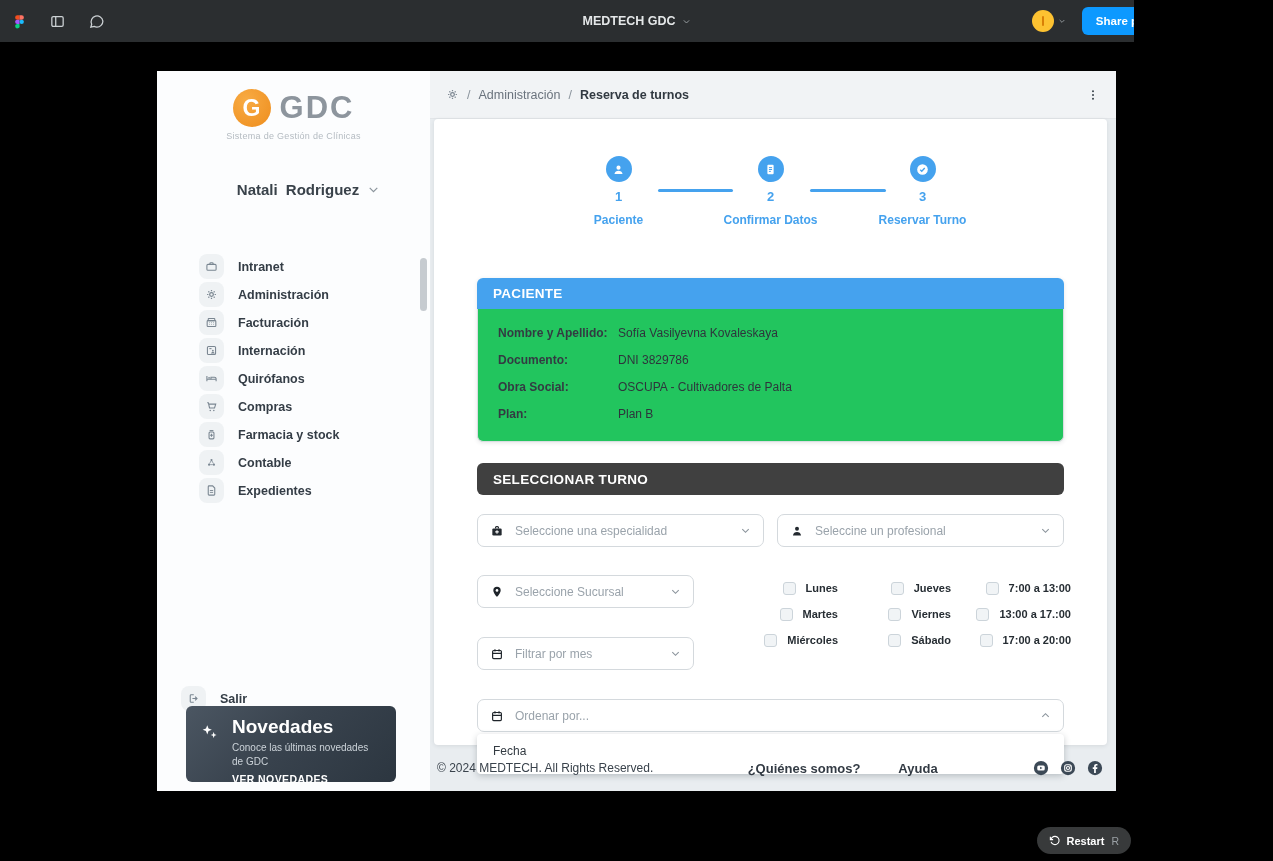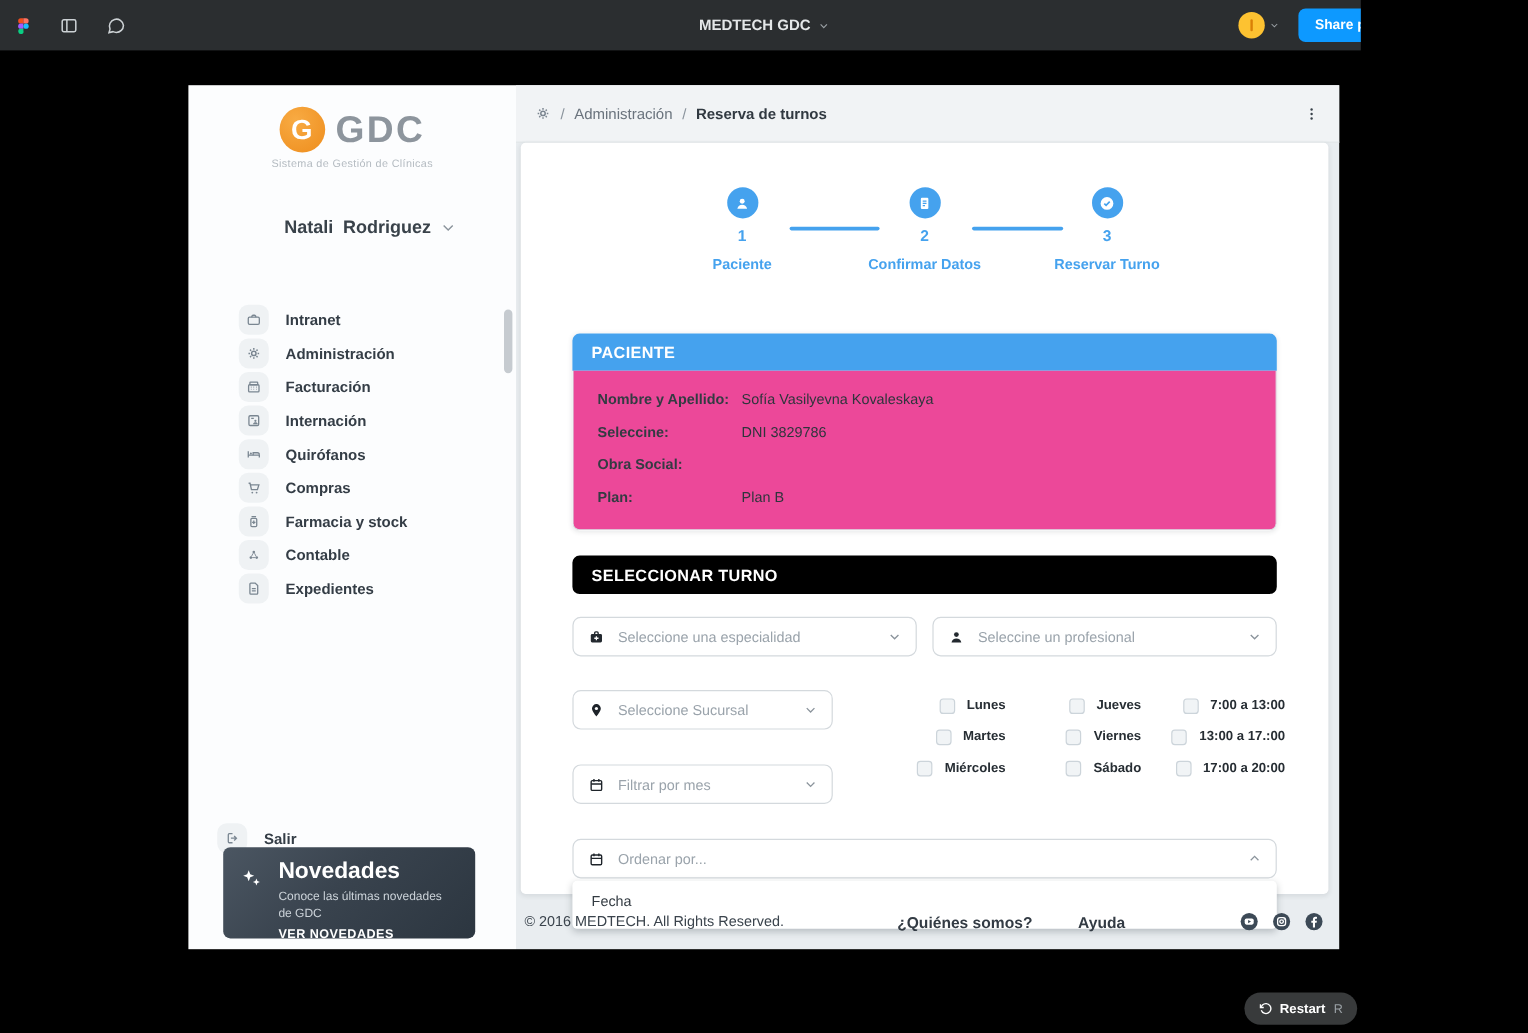--- a/index.html
+++ b/index.html
@@ -70,27 +70,27 @@
             display:flex; align-items:center; justify-content:center; }
   .s-chip svg { width:15px; height:15px; }
   .s-num { margin-top:7px; font-size:13px; font-weight:700; color:#45a2ee; }
   .s-label { margin-top:9px; font-size:12px; font-weight:600; color:#45a2ee; }
   .connector { position:absolute; top:33px; height:3px; border-radius:2px; background:#45a2ee; }
 
   
   .card { margin:50px 43px 0; border-radius:6px; box-shadow:0 1px 4px rgba(40,50,60,.12); }
   .card-head { height:31px; background:#45a2ee; border-radius:6px 6px 0 0; display:flex; align-items:center;
                padding:0 16px; color:#fff; font-size:13.5px; font-weight:700; letter-spacing:.3px; }
-  .card-body { background:#ec4899; border:1px solid #d9dde1; border-top:none; border-radius:0 0 6px 6px;
+  .card-body { background:#22c55e; border:1px solid #d9dde1; border-top:none; border-radius:0 0 6px 6px;
                padding:11px 20px 13px; }
   .p-row { display:flex; line-height:27px; }
   .p-label { width:120px; font-size:12px; font-weight:700; color:#333b42; flex:none; }
   .p-value { font-size:12px; color:#2e353c; }
 
-  .banner { margin:21px 43px 0; height:32px; background:#000000; border-radius:6px; display:flex; align-items:center;
+  .banner { margin:21px 43px 0; height:32px; background:#404040; border-radius:6px; display:flex; align-items:center;
             padding:0 16px; color:#fff; font-size:13.5px; font-weight:700; letter-spacing:.3px; }
 
   
   .sel-row { margin:19px 43px 0; display:flex; gap:13px; }
   .select { height:33px; background:#fff; border:1px solid #d4d9dd; border-radius:7px; display:flex;
             align-items:center; padding:0 12px; gap:11px; cursor:pointer; flex:1;text-align:center; }
   .select .ph { font-size:12px; color:#9aa3ab; }
   .select .chev { margin-left:auto; color:#8b949c; display:flex; }
   .sel-ic { display:flex; color:#23292f; }
   .sel-ic svg { width:14px; height:14px; }
@@ -389,25 +389,26 @@
         </div>
 
         <div class="card">
           <div class="card-head">PACIENTE</div>
           <div class="card-body">
             <div class="p-row">
               <span class="p-label">Nombre y Apellido:</span>
               <span class="p-value">Sofía Vasilyevna Kovaleskaya</span>
             </div>
             <div class="p-row">
-              <span class="p-label">Seleccine:</span>
+              <span class="p-label">Documento:</span>
               <span class="p-value">DNI 3829786</span>
             </div>
             <div class="p-row">
               <span class="p-label">Obra Social:</span>
+              <span class="p-value">OSCUPA - Cultivadores de Palta</span>
             </div>
             <div class="p-row">
               <span class="p-label">Plan:</span>
               <span class="p-value">Plan B</span>
             </div>
           </div>
         </div>
 
         <div class="banner">SELECCIONAR TURNO</div>
 
@@ -537,21 +538,21 @@
             </span>
           </div>
         </div>
         <div class="option-panel">
           <div class="option-item">Fecha</div>
         </div>
 
       </div>
 
       <div class="c-footer">
-        <span class="f-copy">© 2016 MEDTECH. All Rights Reserved.</span>
+        <span class="f-copy">© 2024 MEDTECH. All Rights Reserved.</span>
         <span class="f-links">
           <span class="f-link">¿Quiénes somos?</span>
           <span class="f-link">Ayuda</span>
         </span>
         <span class="f-social">
           <svg viewBox="0 0 24 24">
             <circle cx="12" cy="12" r="9.5" fill="#3c4956"></circle>
             <rect x="7" y="8.6" width="10" height="6.8" rx="2" fill="#fff"></rect>
             <path d="M10.8 10.3l3.2 1.7-3.2 1.7z" fill="#3c4956"></path>
           </svg>

